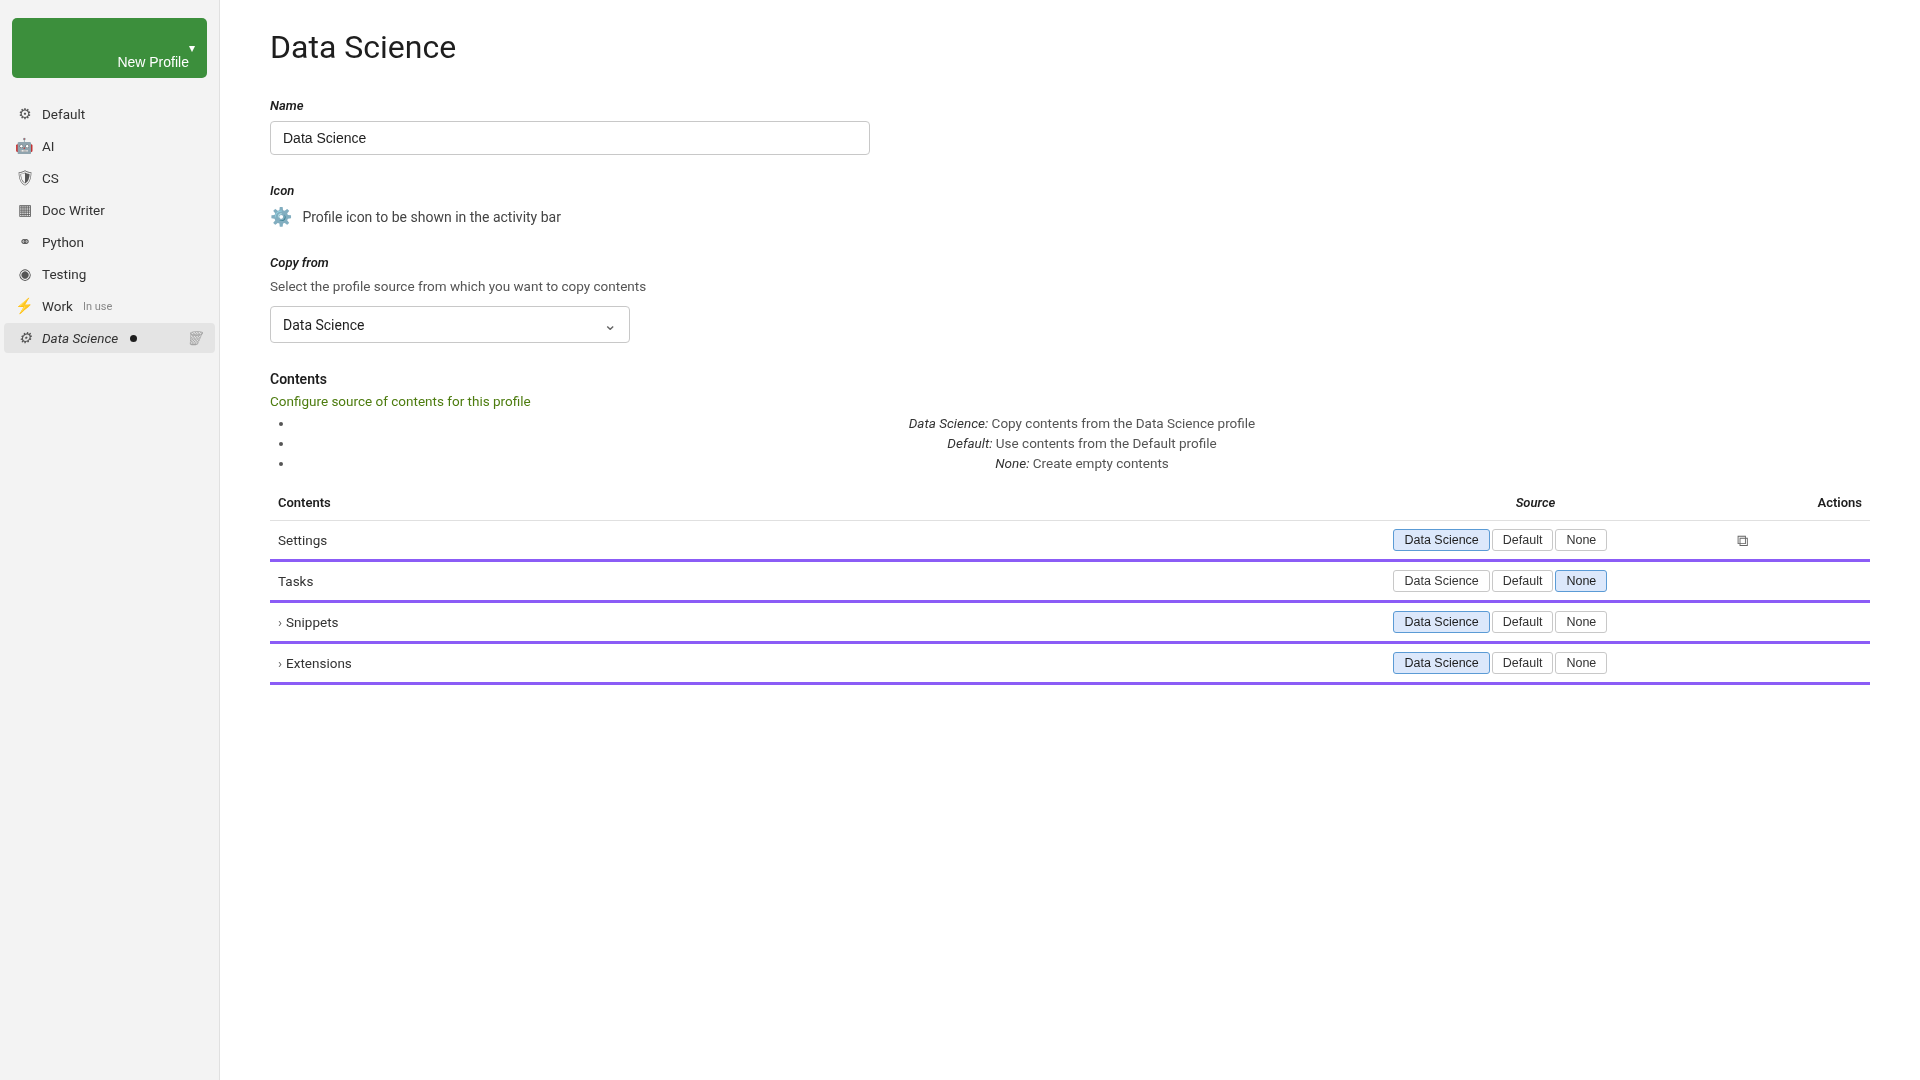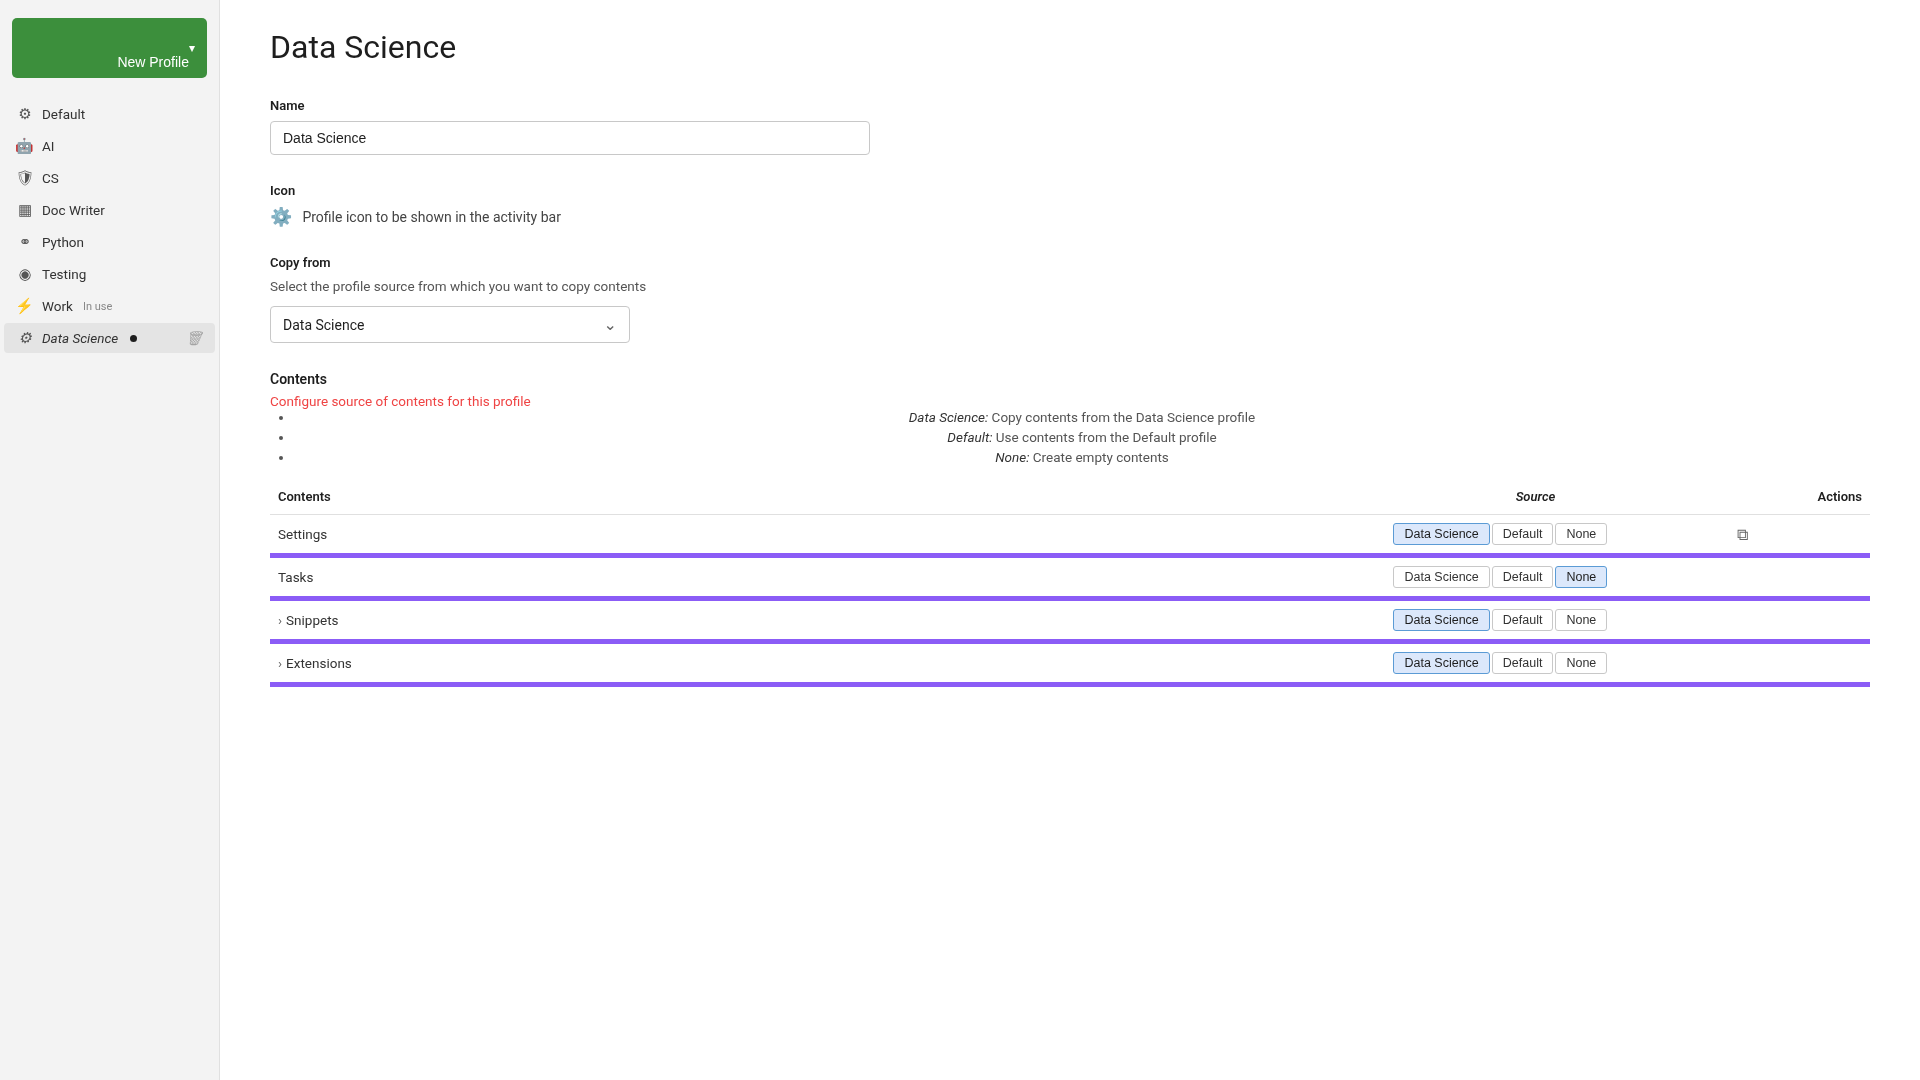--- a/index.html
+++ b/index.html
@@ -112,20 +112,21 @@
       margin-bottom: 32px;
     }
 
     .section { margin-bottom: 28px; }
 
     .section-label {
       font-size: 13px;
       font-weight: 600;
       color: #1e1e1e;
       margin-bottom: 8px;
+      font-style: italic;
     }
 
     .name-input {
       width: 600px;
       max-width: 100%;
       padding: 8px 12px;
       border: 1px solid #c8c8c8;
       border-radius: 4px;
       font-size: 14px;
       color: #1e1e1e;
@@ -164,21 +165,22 @@
     }
 
     .contents-section { margin-bottom: 20px; }
     .contents-title {
       font-size: 14px;
       font-weight: 600;
       margin-bottom: 6px;
     }
     .contents-desc {
       font-size: 13.5px;
-      color: #ef4444;
+      color: #4d7c0f;
+      margin-bottom: 6px;
     }
     .contents-bullets {
       list-style: disc;
       padding-left: 24px;
       margin-bottom: 18px;
     }
     .contents-bullets li {
       font-size: 13.5px;
       color: #555;
       margin-bottom: 4px;
@@ -199,21 +201,21 @@
       padding: 6px 8px 10px 8px;
       border-bottom: 1px solid #e0e0e0;
     }
     .contents-table th.source-col { text-align: center; font-style: italic; }
     .contents-table th.actions-col { text-align: center; }
 
     .contents-table td {
       padding: 8px 8px;
       font-size: 13.5px;
       color: #333;
-      border-bottom: 5px solid #8b5cf6;
+      border-bottom: 3px solid #8b5cf6;
       vertical-align: middle;
     }
 
     .source-buttons {
       display: flex;
       gap: 2px;
       justify-content: flex-end;
     }
 
     .source-btn {

